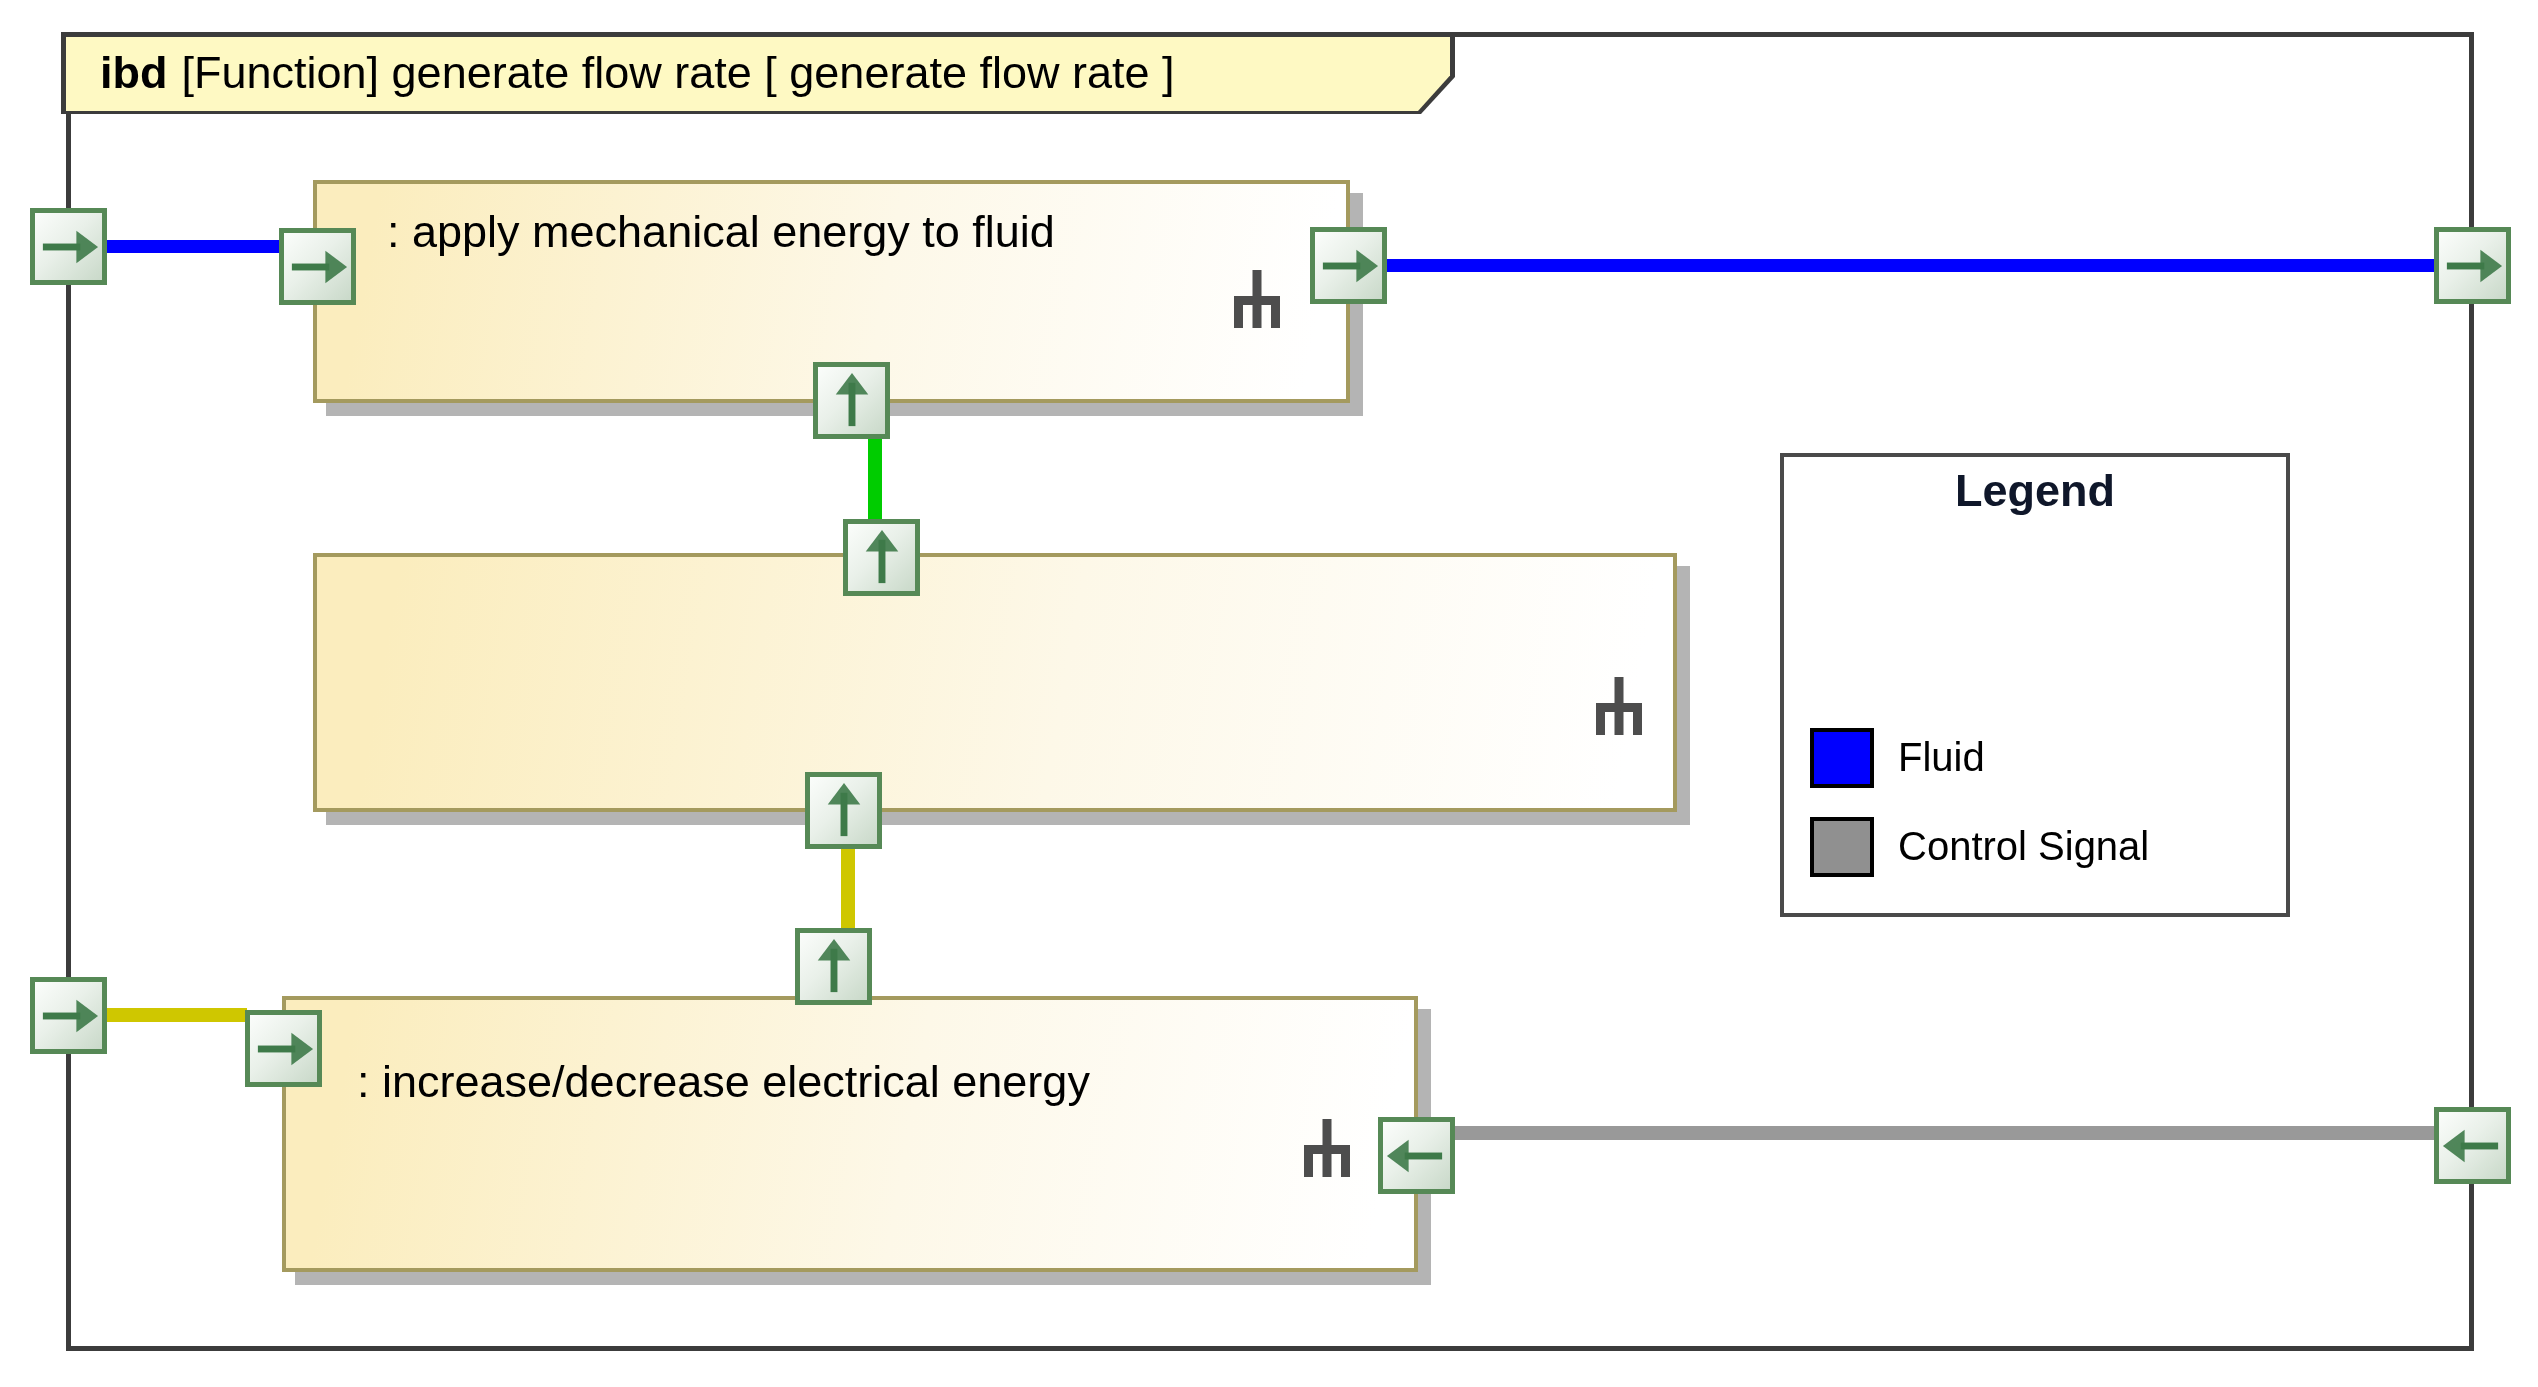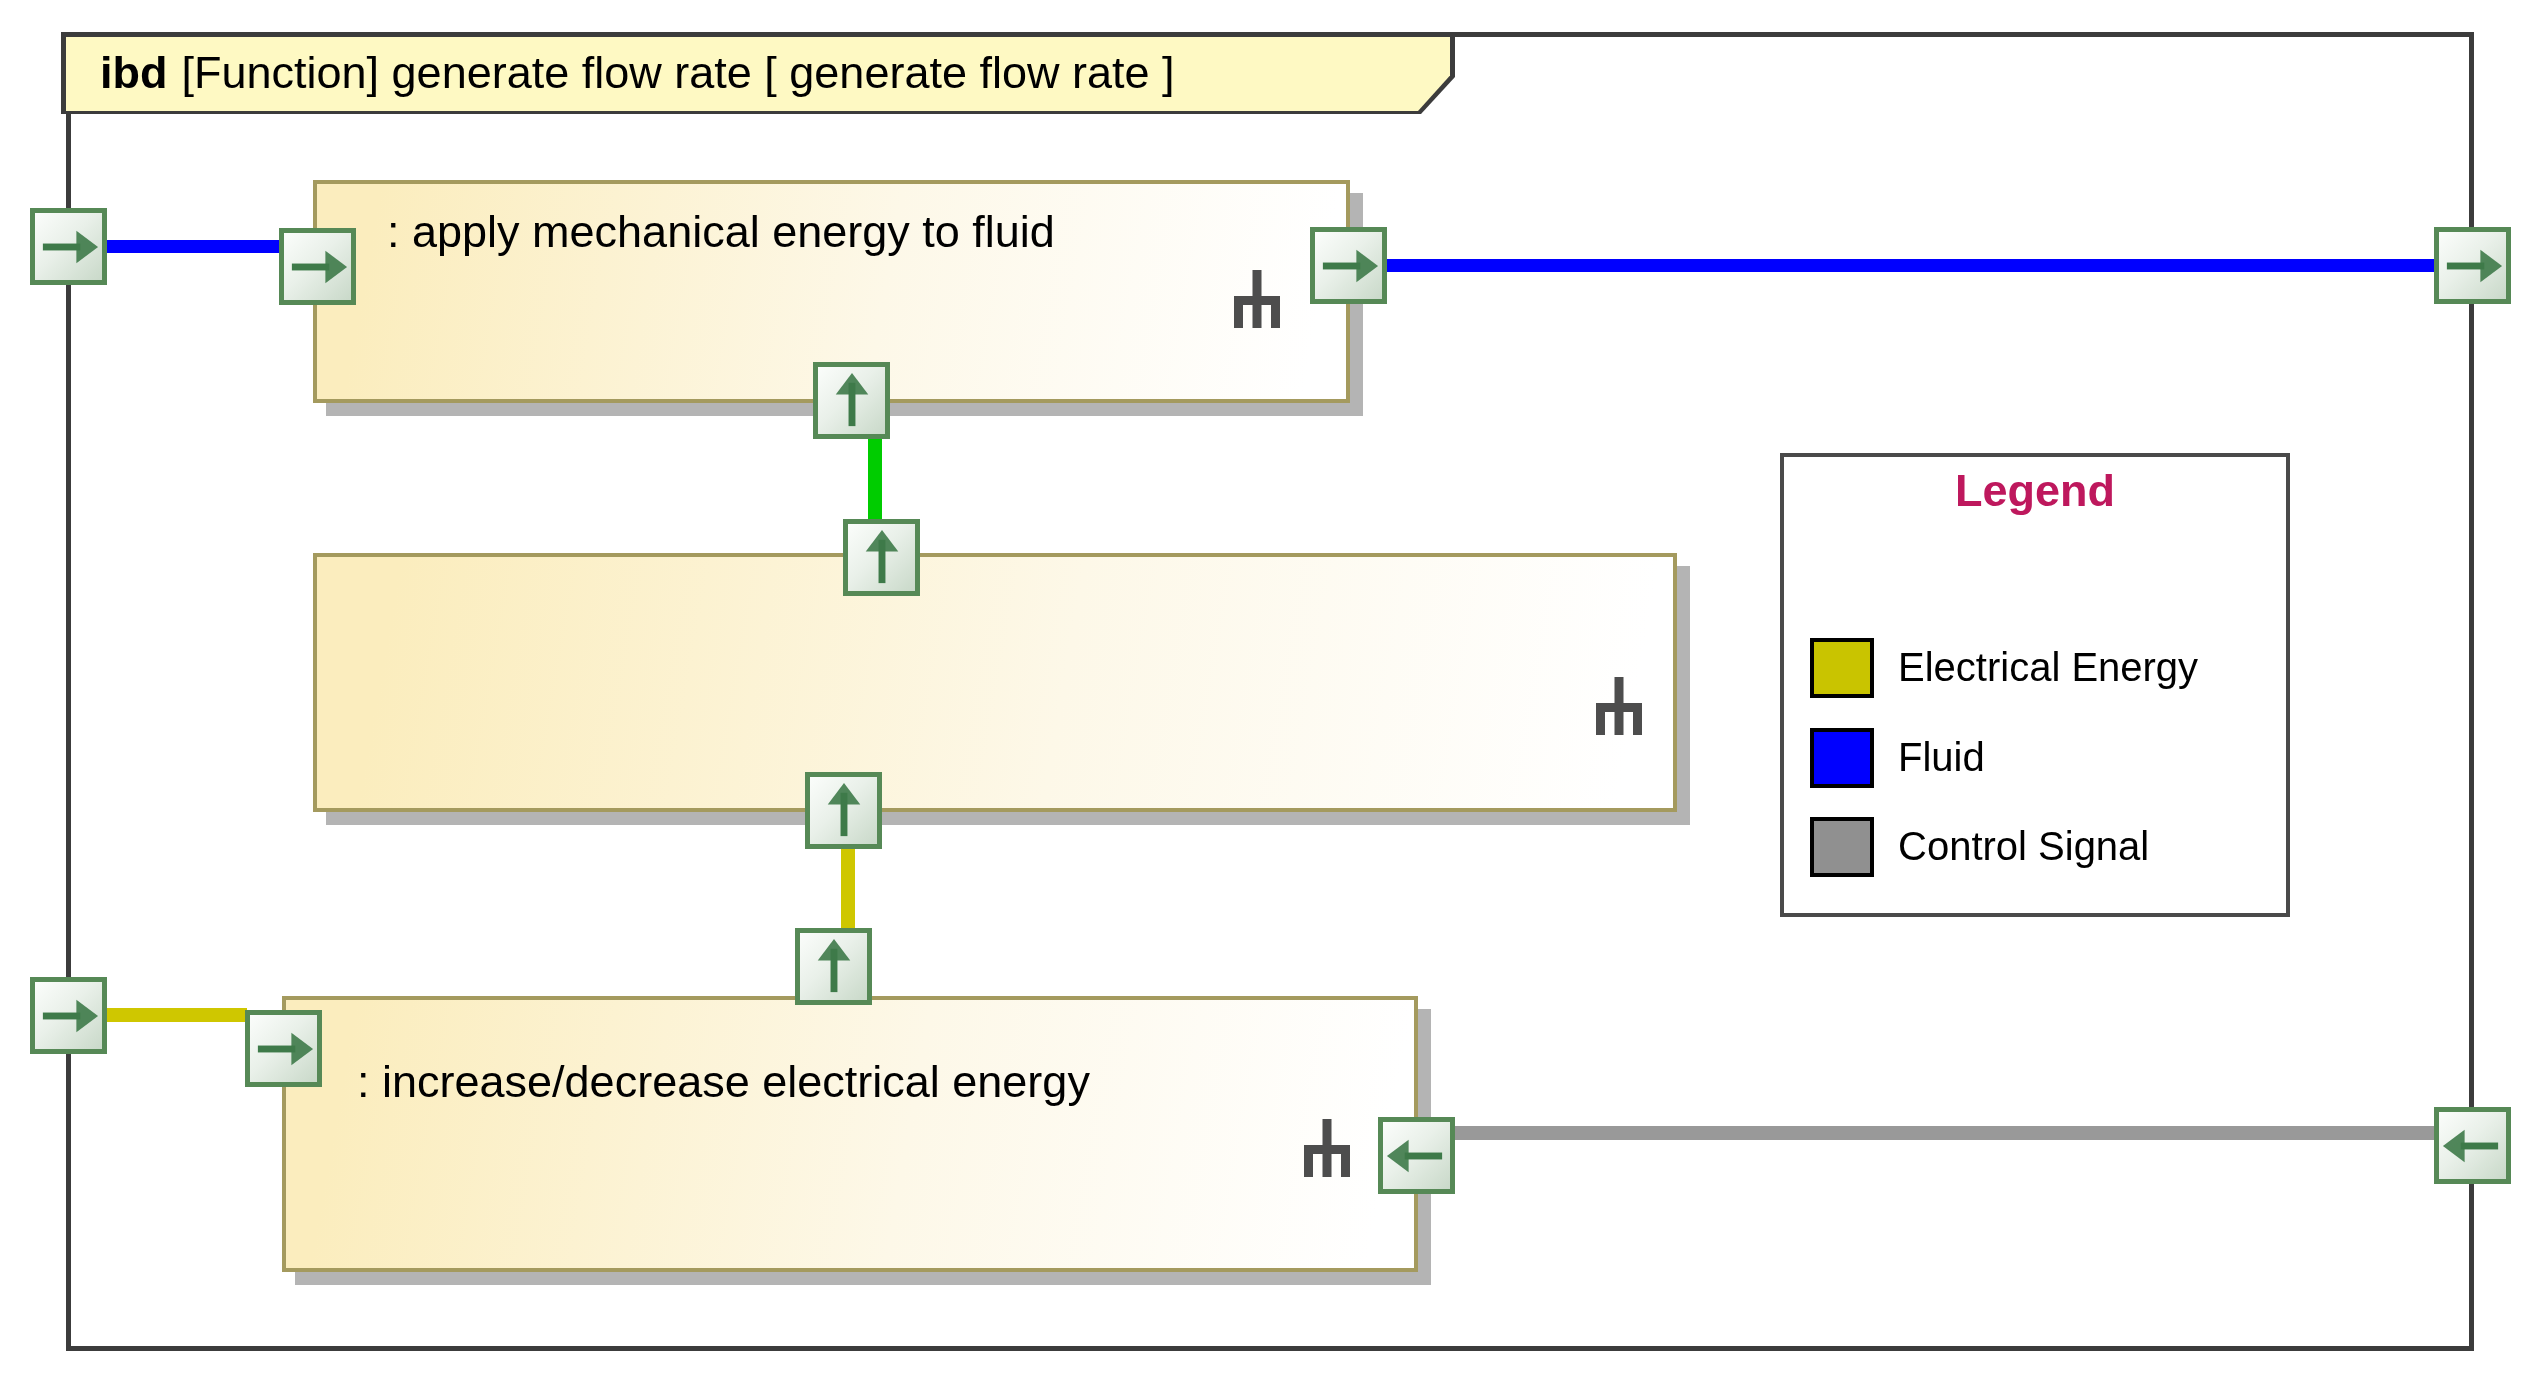--- a/index.html
+++ b/index.html
@@ -58,21 +58,21 @@
   .port svg{position:absolute;left:0;top:0;}
   
   .connector{position:absolute;z-index:2;}
   
   .legend{
     position:absolute;left:1780px;top:453px;width:510px;height:464px;
     border:4px solid #4a4a4a;box-sizing:border-box;background:#ffffff;
   }
   .legend-title{
     position:absolute;left:0;top:8px;width:100%;text-align:center;
-    font-size:45px;font-weight:bold;color:#be185d;
+    font-size:45px;font-weight:bold;color:#0f172a;
   }
   .legend-item{position:absolute;left:0;width:100%;height:60px;}
   .legend-swatch{
     position:absolute;left:26px;top:0;width:56px;height:52px;
     border:4px solid #000;
   }
   .legend-label{
     position:absolute;left:114px;top:0;height:60px;line-height:58px;
     font-size:40px;color:#000;white-space:nowrap;
   }
@@ -212,24 +212,20 @@
   <div class="port" style="left:2434px;top:1107px;">
     <svg width="67" height="67" viewBox="0 0 68 68">
       <rect x="22" y="31" width="38" height="7" fill="#3e7a49"></rect>
       <polygon points="26,18 4,34.5 26,51" fill="#3e7a49" opacity="0.9"></polygon>
     </svg>
   </div>
 
   <div class="legend">
     <div class="legend-title">Legend</div>
 
-    <div class="legend-item li-1">
-      <div class="legend-swatch" style="background: rgb(201, 196, 0);"></div>
-      <div class="legend-label">Electrical Energy</div>
-    </div>
     <div class="legend-item li-2">
       <div class="legend-swatch" style="background: rgb(0, 0, 255);"></div>
       <div class="legend-label">Fluid</div>
     </div>
     <div class="legend-item li-3">
       <div class="legend-swatch" style="background: rgb(144, 144, 144);"></div>
       <div class="legend-label">Control Signal</div>
     </div>
   </div>
 

